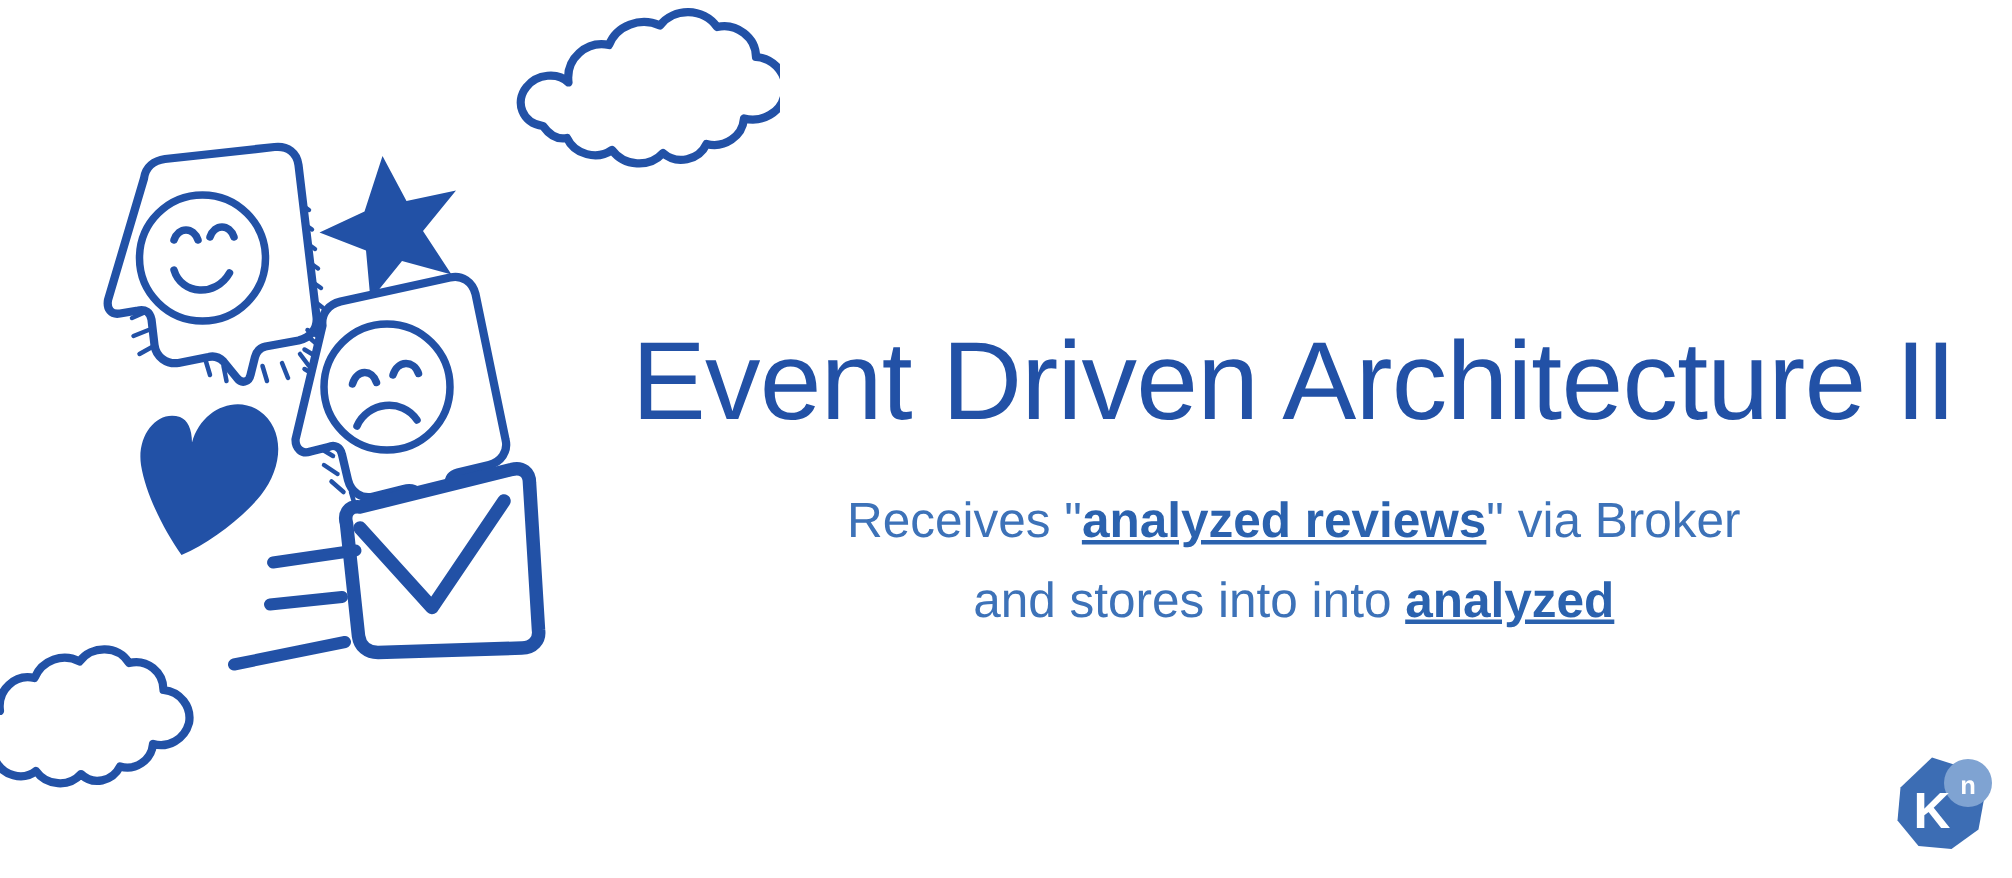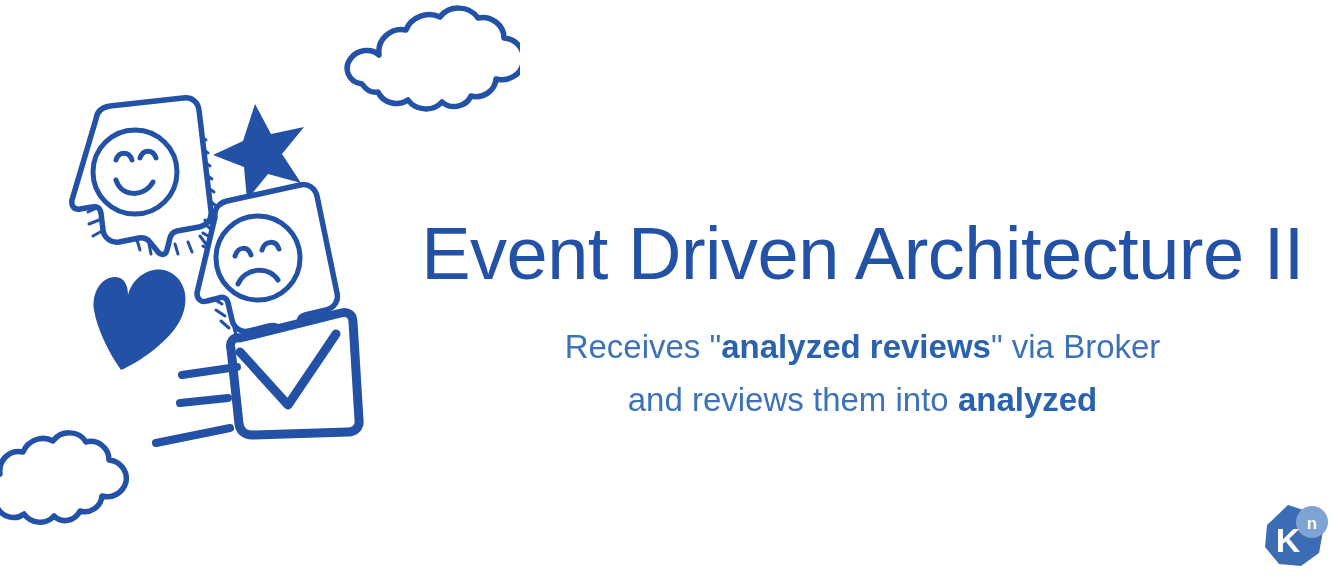--- a/index.html
+++ b/index.html
@@ -52,20 +52,21 @@
     margin: 28px 0 0 0;
     font-family: "Liberation Sans", sans-serif;
     font-size: 33px;
     font-weight: 400;
     line-height: 1.58;
     color: #3D72B8;
   }
   .slide-subtitle .em {
     font-weight: 700;
     color: #2B62AE;
+    text-decoration: underline;
   }
   .sub-line { display: block; }
 
   
   .logo {
     position: absolute;
     left: 1252px;
     top: 500px;
     width: 80px;
     height: 80px;
@@ -242,21 +243,21 @@
       </g>
 
     </svg>
   </div>
 
   <div class="text-block">
     <h1 class="slide-title">Event Driven Architecture II</h1>
 
     <p class="slide-subtitle">
       <span class="sub-line"><span>Receives "</span><span class="em">analyzed reviews</span><span>" via Broker</span></span>
-      <span class="sub-line"><span>and reviews them into </span><span class="em">analyzed</span></span>
+      <span class="sub-line"><span>and stores into into </span><span class="em">analyzed</span></span>
     </p>
   </div>
 
   <div class="logo">
     <svg width="80" height="80" viewBox="0 0 80 80" xmlns="http://www.w3.org/2000/svg">
       <g>
         <path d="M36 5 L58 12 L71 31 L67 53 L49 66 L27 64 L13 47 L15 25 Z" fill="#3C6DB4"></path>
       </g>
       <g>
         <circle cx="60" cy="22" r="16" fill="#7FA3D2"></circle>

